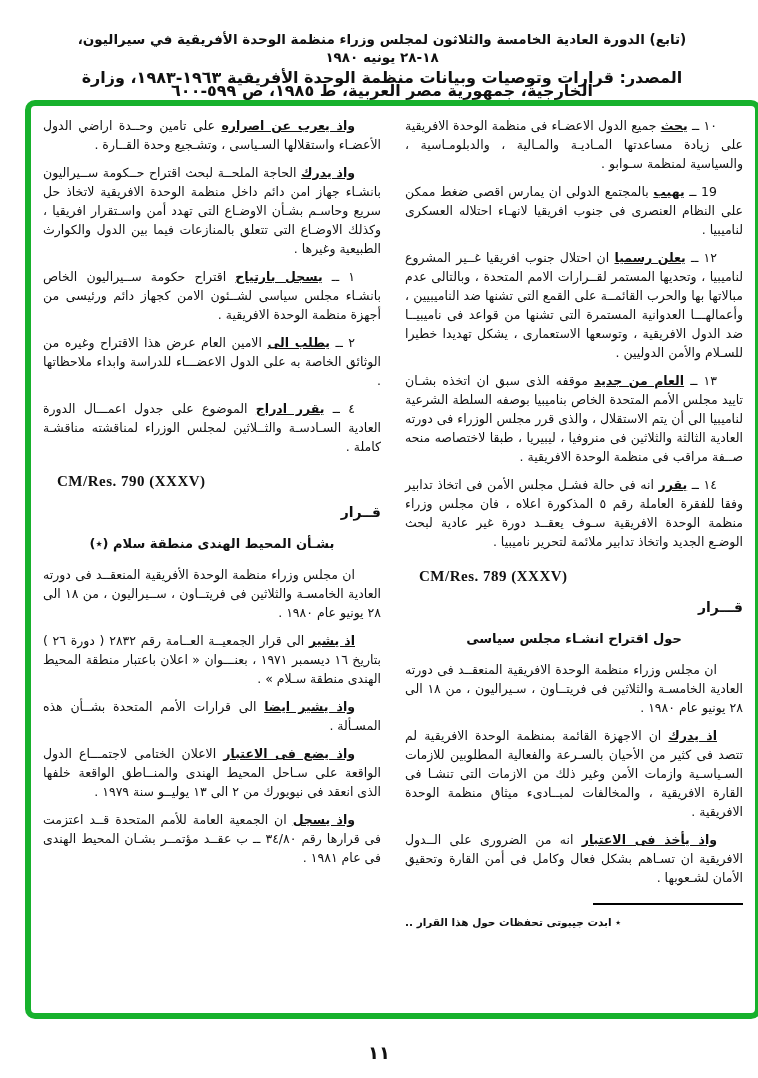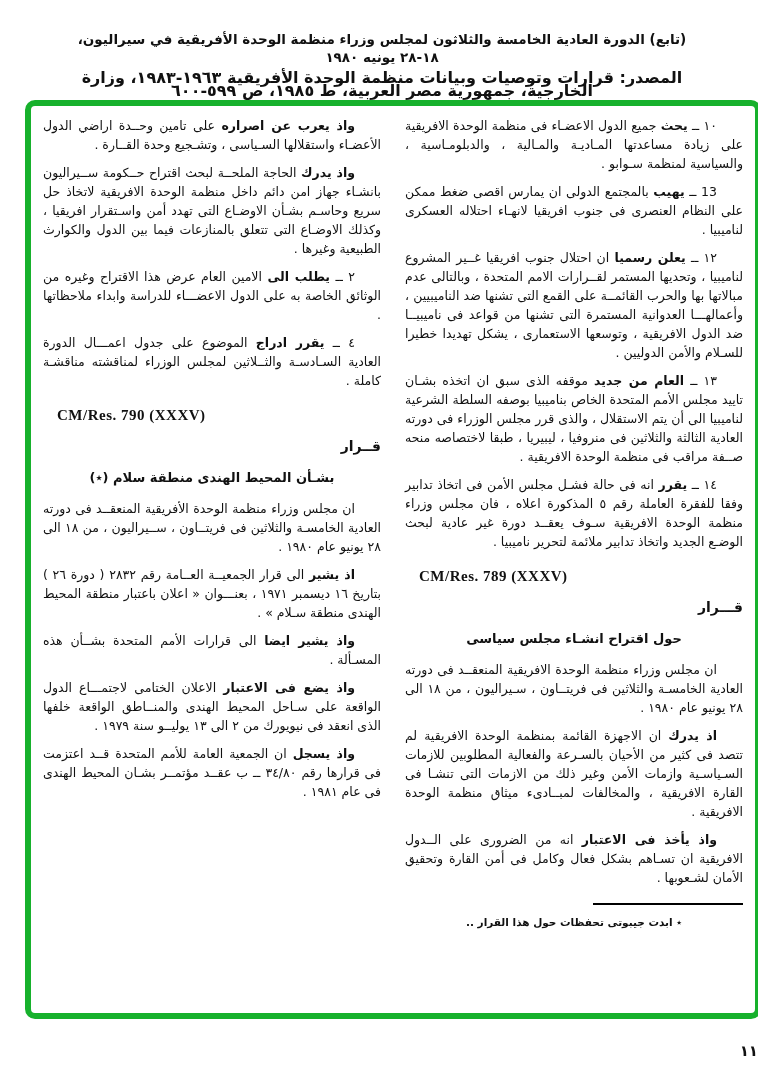--- a/index.html
+++ b/index.html
@@ -25,72 +25,73 @@
     border:6px solid #17b12c;
     border-radius:10px;
     padding:10px 12px 0 12px;
   }
   .columns{
     display:flex;direction:rtl;gap:24px;height:100%;
   }
   .col{flex:1;direction:rtl;text-align:justify;font-size:12.5px;line-height:19px;}
   
   .para{margin:0 0 9px 0;text-indent:26px;}
-  .para b{font-weight:bold;}
+  .para b{font-weight:bold;text-decoration:underline;}
   .cm-ref{
     direction:ltr;text-align:left;
     font-family:"Liberation Serif", serif;
     font-weight:bold;font-size:15px;letter-spacing:0.5px;
     margin:16px 0 8px 0;padding-left:14px;
   }
   .res-title{text-align:right;font-weight:bold;font-size:14px;margin:12px 0 12px 0;letter-spacing:2px;text-indent:0;}
   .res-subtitle{text-align:center;font-weight:bold;font-size:13px;margin:0 0 12px 0;text-indent:0;}
   
   .footnote-sep{width:150px;border:0;border-top:2px solid #000;margin:16px 0 8px 0;}
-  .footnote{font-size:10.5px;font-weight:bold;text-align:center;text-indent:0;margin:8px;}
+  .footnote{font-size:10.5px;font-weight:bold;text-align:left;text-indent:0;margin:0;}
   
   .pagenum{
     position:absolute;top:1042px;left:0;right:0;
-    text-align:right;font-size:15px;font-weight:bold;direction:rtl;
+    text-align:center;font-size:18px;font-weight:bold;direction:rtl;
   }
 </style>
 </head>
 <body>
 
 <div class="header">
   <div class="header-line1">(تابع) الدورة العادية الخامسة والثلاثون لمجلس وزراء منظمة الوحدة الأفريقية في سيراليون، ١٨-٢٨ يونيه ١٩٨٠</div>
   <div class="header-line2">المصدر: قرارات وتوصيات وبيانات منظمة الوحدة الأفريقية ١٩٦٣-١٩٨٣، وزارة الخارجية، جمهورية مصر العربية، ط ١٩٨٥، ص ٥٩٩-٦٠٠</div>
 </div>
 
 <div class="frame">
   <div class="columns">
 
     <div class="col">
       <p class="para"><span>١٠ ــ </span><b>يحث</b><span> جميع الدول الاعضـاء فى منظمة الوحدة الافريقية على زيادة مساعدتها المـاديـة والمـالية ، والدبلومـاسية ، والسياسية لمنظمة سـوابو .</span></p>
-      <p class="para"><span>13 ــ </span><b>يهيب</b><span> بالمجتمع الدولى ان يمارس اقصى ضغط ممكن على النظام العنصرى فى جنوب افريقيا لانهـاء احتلاله العسكرى لناميبيا .</span></p>
+      <p class="para"><span>19 ــ </span><b>يهيب</b><span> بالمجتمع الدولى ان يمارس اقصى ضغط ممكن على النظام العنصرى فى جنوب افريقيا لانهـاء احتلاله العسكرى لناميبيا .</span></p>
       <p class="para"><span>١٢ ــ </span><b>يعلن رسميا</b><span> ان احتلال جنوب افريقيا غــير المشروع لناميبيا ، وتحديها المستمر لقــرارات الامم المتحدة ، وبالتالى عدم مبالاتها بها والحرب القائمــة على القمع التى تشنها ضد الناميبيين ، وأعمالهـــا العدوانية المستمرة التى تشنها من قواعد فى ناميبيــا ضد الدول الافريقية ، وتوسعها الاستعمارى ، يشكل تهديدا خطيرا للسـلام والأمن الدوليين .</span></p>
       <p class="para"><span>١٣ ــ </span><b>العام من جديد</b><span> موقفه الذى سبق ان اتخذه بشـان تاييد مجلس الأمم المتحدة الخاص بناميبيا بوصفه السلطة الشرعية لناميبيا الى أن يتم الاستقلال ، والذى قرر مجلس الوزراء فى دورته العادية الثالثة والثلاثين فى منروفيا ، ليبيريا ، طبقا لاختصاصه منحه صــفة مراقب فى منظمة الوحدة الافريقية .</span></p>
       <p class="para"><span>١٤ ــ </span><b>يقرر</b><span> انه فى حالة فشـل مجلس الأمن فى اتخاذ تدابير وفقا للفقرة العاملة رقم ٥ المذكورة اعلاه ، فان مجلس وزراء منظمة الوحدة الافريقية سـوف يعقــد دورة غير عادية لبحث الوضـع الجديد واتخاذ تدابير ملائمة لتحرير ناميبيا .</span></p>
 
       <div class="cm-ref">CM/Res. 789 (XXXV)</div>
 
       <div class="res-title">قـــرار</div>
       <div class="res-subtitle">حول اقتراح انشـاء مجلس سياسى</div>
 
       <p class="para"><span></span><b></b><span>ان مجلس وزراء منظمة الوحدة الافريقية المنعقــد فى دورته العادية الخامسـة والثلاثين فى فريتــاون ، سـيراليون ، من ١٨ الى ٢٨ يونيو عام ١٩٨٠ .</span></p>
       <p class="para"><span></span><b>اذ يدرك</b><span> ان الاجهزة القائمة بمنظمة الوحدة الافريقية لم تتصد فى كثير من الأحيان بالسـرعة والفعالية المطلوبين للازمات السـياسـية وازمات الأمن وغير ذلك من الازمات التى تنشـا فى القارة الافريقية ، والمخالفات لمبــادىء ميثاق منظمة الوحدة الافريقية .</span></p>
       <p class="para"><span></span><b>واذ يأخذ فى الاعتبار</b><span> انه من الضرورى على الــدول الافريقية ان تسـاهم بشكل فعال وكامل فى أمن القارة وتحقيق الأمان لشـعوبها .</span></p>
 
       <hr class="footnote-sep">
       <p class="footnote">٭ ابدت جيبوتى تحفظات حول هذا القرار ..</p>
     </div>
 
     <div class="col">
       <p class="para"><span></span><b>واذ يعرب عن اصراره</b><span> على تامين وحــدة اراضي الدول الأعضـاء واستقلالها السـياسى ، وتشـجيع وحدة القــارة .</span></p>
       <p class="para"><span></span><b>واذ يدرك</b><span> الحاجة الملحــة لبحث اقتراح حــكومة ســيراليون بانشـاء جهاز امن دائم داخل منظمة الوحدة الافريقية لاتخاذ حل سريع وحاسـم بشـأن الاوضـاع التى تهدد أمن واسـتقرار افريقيا ، وكذلك الاوضـاع التى تتعلق بالمنازعات فيما بين الدول والكوارث الطبيعية وغيرها .</span></p>
+      <p class="para"><span>١ ــ </span><b>يسجل بارتياح</b><span> اقتراح حكومة ســيراليون الخاص بانشـاء مجلس سياسى لشــئون الامن كجهاز دائم ورئيسى من أجهزة منظمة الوحدة الافريقية .</span></p>
       <p class="para"><span>٢ ــ </span><b>يطلب الى</b><span> الامين العام عرض هذا الاقتراح وغيره من الوثائق الخاصة به على الدول الاعضـــاء للدراسة وابداء ملاحظاتها .</span></p>
       <p class="para"><span>٤ ــ </span><b>يقرر ادراج</b><span> الموضوع على جدول اعمـــال الدورة العادية السـادسـة والثــلاثين لمجلس الوزراء لمناقشته مناقشـة كاملة .</span></p>
 
       <div class="cm-ref">CM/Res. 790 (XXXV)</div>
 
       <div class="res-title">قــرار</div>
       <div class="res-subtitle">بشـأن المحيط الهندى منطقة سلام (٭)</div>
 
       <p class="para"><span></span><b></b><span>ان مجلس وزراء منظمة الوحدة الأفريقية المنعقــد فى دورته العادية الخامسـة والثلاثين فى فريتــاون ، ســيراليون ، من ١٨ الى ٢٨ يونيو عام ١٩٨٠ .</span></p>
       <p class="para"><span></span><b>اذ يشير</b><span> الى قرار الجمعيــة العــامة رقم ٢٨٣٢ ( دورة ٢٦ ) بتاريخ ١٦ ديسمبر ١٩٧١ ، بعنـــوان « اعلان باعتبار منطقة المحيط الهندى منطقة سـلام » .</span></p>

